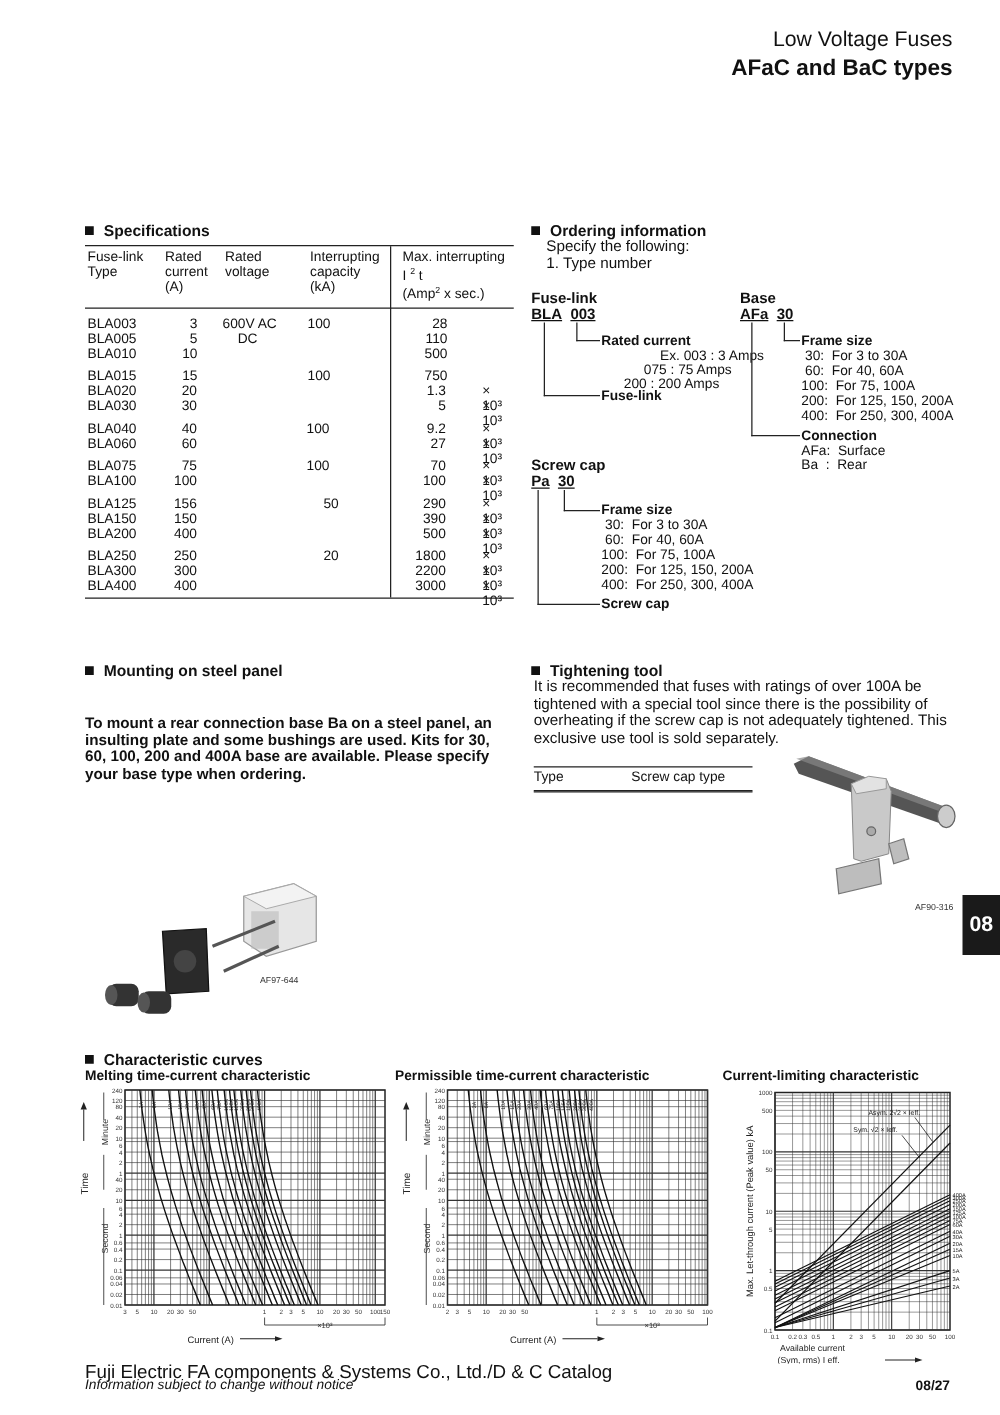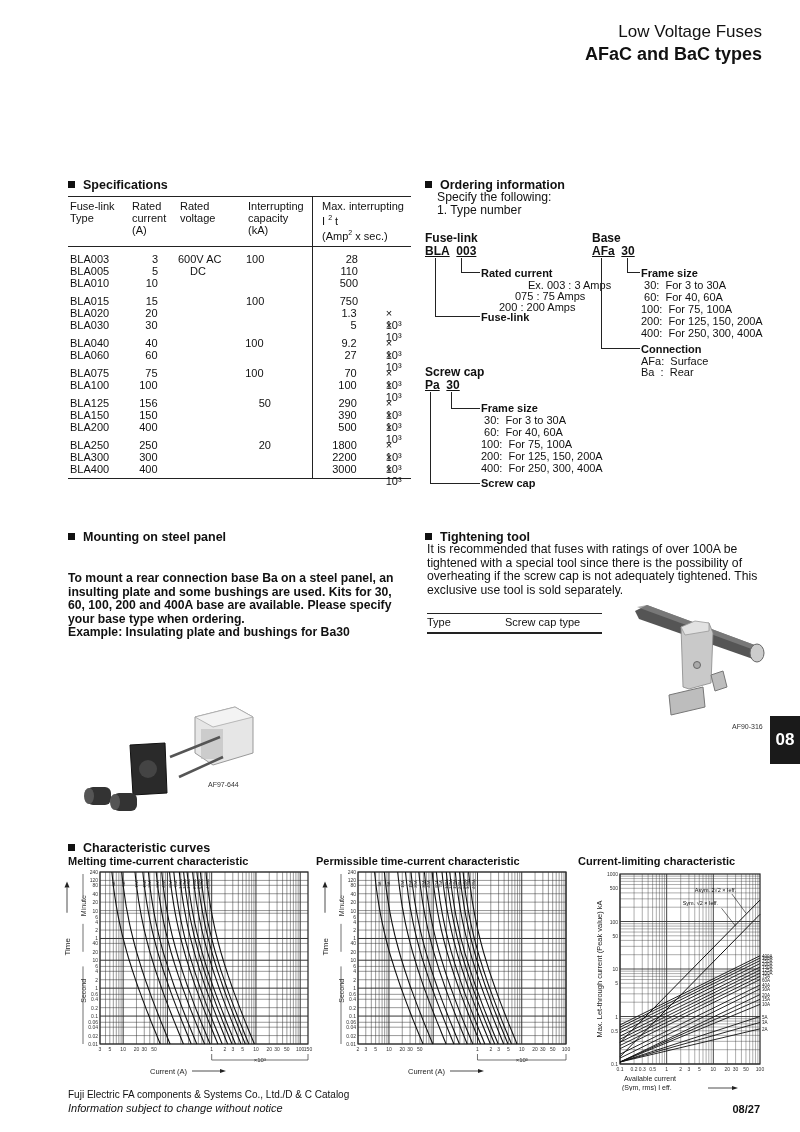--- a/index.html
+++ b/index.html
@@ -30,21 +30,21 @@
   .ord-code u{text-decoration:underline;}
   .line{position:absolute;border-color:#222;border-style:solid;border-width:0;}
   .tool-table{left:427px;top:613px;width:175px;border-top:1.5px solid #222;border-bottom:1.5px solid #222;font-size:11px;line-height:11.5px;}
   .tool-table .h{display:flex;border-bottom:1px solid #222;padding:3px 0 3px 0;}
   .tool-table .r{display:flex;}
   .tool-table .a{width:78px;}
   .tab-08{left:770px;top:716px;width:30px;height:48px;background:#1a1a1a;color:#fff;font-size:17px;font-weight:bold;display:flex;align-items:center;justify-content:center;}
   .caption{font-size:7px;color:#333;}
   .chart-title{font-size:11px;font-weight:bold;}
   svg text{font-family:"Liberation Sans",sans-serif;}
-  .footer1{left:68px;top:1089px;font-size:10px;}
+  .footer1{left:68px;top:1089px;font-size:15px;}
   .footer2{left:68px;top:1102px;font-size:11px;font-style:italic;}
   .pageno{right:40px;top:1103px;font-size:11px;font-weight:bold;}
 </style>
 </head>
 <body>
 
 <div class="abs hdr-sub">Low Voltage Fuses</div>
 <div class="abs hdr-title">AFaC and BaC types</div>
 
 <div class="abs sec-title" style="left:68px;top:178px;"><span class="sq"></span><span>Specifications</span></div>
@@ -229,21 +229,20 @@
 <div class="abs ord-code" style="left:425px;top:378px;"><u>Pa</u>&nbsp;&nbsp;<u>30</u></div>
 <div class="line" style="left:451px;top:392px;width:28px;height:16px;border-left-width:1px;border-bottom-width:1px;"></div>
 <div class="line" style="left:430px;top:392px;width:49px;height:91px;border-left-width:1px;border-bottom-width:1px;"></div>
 <div class="abs small" style="left:481px;top:402px;font-weight:bold;">Frame size</div>
 <div class="abs small" id="cap-frame-lines" style="left:481px;top:414px;white-space:pre;"><div> 30:  For 3 to 30A</div><div> 60:  For 40, 60A</div><div>100:  For 75, 100A</div><div>200:  For 125, 150, 200A</div><div>400:  For 250, 300, 400A</div></div>
 <div class="abs small" style="left:481px;top:477px;font-weight:bold;">Screw cap</div>
 
 <div class="abs sec-title" style="left:68px;top:530px;"><span class="sq"></span><span>Mounting on steel panel</span></div>
 <div class="abs txt" style="left:68px;top:572px;width:330px;font-weight:bold;">
   <div>To mount a rear connection base Ba on a steel panel, an insulting plate and some bushings are used. Kits for 30, 60, 100, 200 and 400A base are available. Please specify your base type when ordering.</div>
-  <div>Example:  Insulating plate and bushings for Ba30</div>
 </div>
 
 <svg class="abs" style="left:75px;top:695px;" width="200" height="120">
   <g>
     <polygon points="120,22 160,12 178,22 178,58 138,70 120,58" fill="#e6e6e6" stroke="#999" stroke-width="1"></polygon>
     <polygon points="120,22 160,12 178,22 138,32" fill="#f3f3f3" stroke="#aaa" stroke-width="0.8"></polygon>
     <rect x="126" y="34" width="22" height="30" fill="#bbb" opacity="0.6"></rect>
   </g>
   <line x1="95" y1="62" x2="145" y2="42" stroke="#555" stroke-width="2.5"></line>
   <line x1="104" y1="82" x2="148" y2="62" stroke="#555" stroke-width="2.5"></line>

